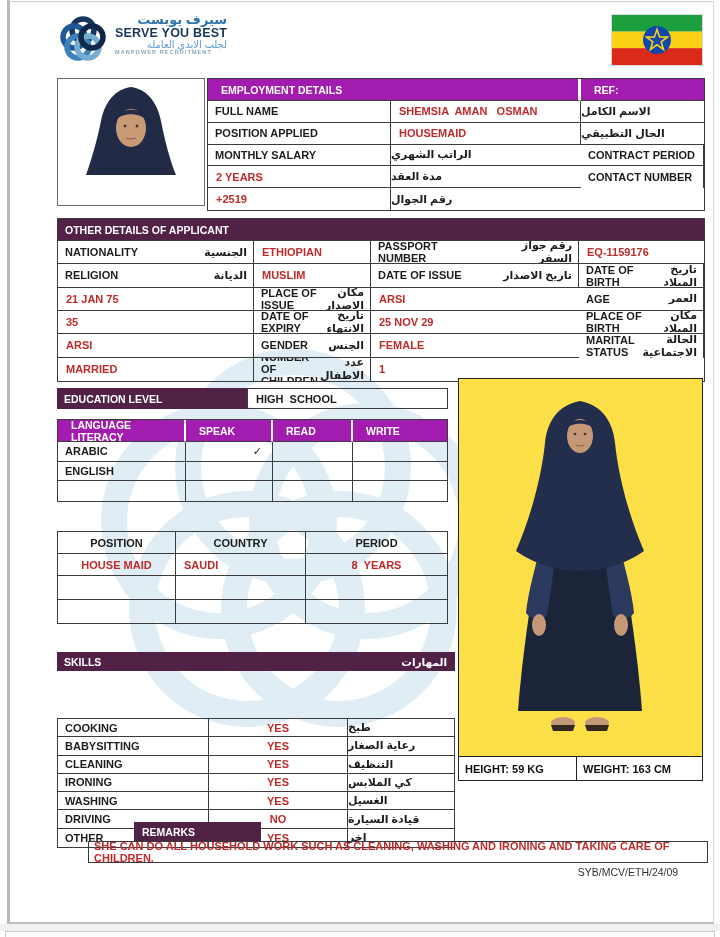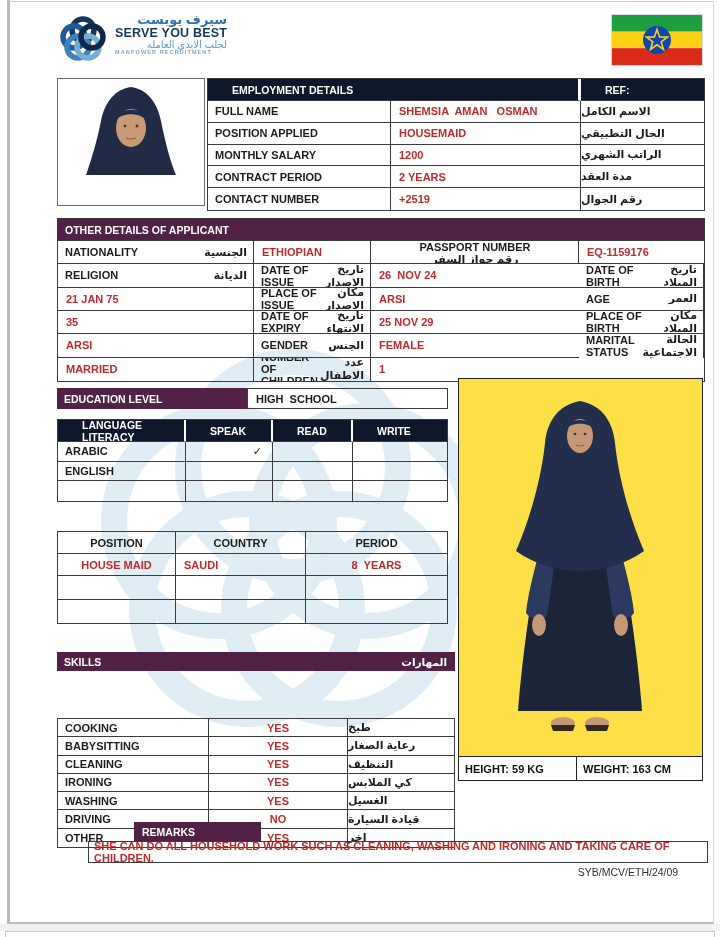--- a/index.html
+++ b/index.html
@@ -17,21 +17,21 @@
   .wm { position:absolute; opacity:.30; pointer-events:none; }
 
   
   .tbl { position:absolute; display:grid; border:1px solid #3b3b3b; background:transparent; }
   .c { border-right:1px solid #3b3b3b; border-bottom:1px solid #3b3b3b; display:flex; align-items:center; overflow:hidden; font-size:11px; }
   .c.noR { border-right:none; } .c.noB { border-bottom:none; }
   .lab { font-weight:bold; color:#1c1c1c; padding-left:7px; }
   .val { font-weight:bold; color:#bf2b2b; padding-left:8px; white-space:pre; }
   .ar  { font-weight:bold; color:#1c1c1c; justify-content:flex-end; padding-right:8px; direction:rtl; }
   .duo { display:flex; justify-content:space-between; align-items:center; }
-  .hdcell { background:#0f172a; color:#fff; font-weight:bold; font-size:10.5px; padding-left:24px; display:flex; align-items:center; }
+  .hdcell { background:#a21caf; color:#fff; font-weight:bold; font-size:10.5px; padding-left:13px; display:flex; align-items:center; }
   .ctr { justify-content:center; padding-left:0; }
 
   
   .brand { position:absolute; left:57px; top:13px; width:210px; height:58px; display:flex; align-items:flex-start; }
   .brand-text { margin-left:6px; line-height:1.05; }
   .brand-ar { color:#2f74ad; font-weight:bold; font-size:13px; direction:rtl; }
   .brand-en { color:#17365d; font-weight:bold; font-size:12.5px; letter-spacing:.2px; }
   .brand-tag-ar { color:#5b9bd5; font-size:10px; direction:rtl; }
   .brand-tag-en { color:#8aa5bd; font-size:5.5px; letter-spacing:1.1px; font-weight:bold; }
 
@@ -110,55 +110,54 @@
 
     <div class="c lab">FULL NAME</div>
     <div class="c val">SHEMSIA  AMAN   OSMAN</div>
     <div class="c ar noR">الاسم الكامل</div>
 
     <div class="c lab">POSITION APPLIED</div>
     <div class="c val">HOUSEMAID</div>
     <div class="c ar noR">الحال التطبيقي</div>
 
     <div class="c lab">MONTHLY SALARY</div>
-    <div class="c val">1200</div>
     <div class="c ar noR">الراتب الشهري</div>
 
     <div class="c lab">CONTRACT PERIOD</div>
     <div class="c val">2 YEARS</div>
     <div class="c ar noR">مدة العقد</div>
 
     <div class="c lab noB">CONTACT NUMBER</div>
     <div class="c val noB">+2519</div>
     <div class="c ar noR noB">رقم الجوال</div>
   </div>
 
   <div class="abs purple" style="left:57px; top:218px; width:648px; height:22px; font-size:10.5px; display:flex; align-items:center; padding-left:7px; border:1px solid #3b3b3b; border-bottom:none;">OTHER DETAILS OF APPLICANT</div>
   <div class="tbl" style="left:57px; top:240px; width:648px; height:142px; grid-template-columns:196px 117px 208px 125px; grid-template-rows:repeat(6,1fr);">
 
     <div class="c lab duo" style="padding-right:6px;">
         <span>NATIONALITY</span>
         <span class="ar" style="padding:0;">الجنسية</span>
       </div>
     <div class="c val">ETHIOPIAN</div>
-    <div class="c lab duo" style="padding-right:6px;flex-direction:column;">
+    <div class="c lab duo" style="padding-right:6px;">
         <span>PASSPORT NUMBER</span>
         <span class="ar" style="padding:0;">رقم جواز السفر</span>
       </div>
     <div class="c val noR">EQ-1159176</div>
 
     <div class="c lab duo" style="padding-right:6px;">
         <span>RELIGION</span>
         <span class="ar" style="padding:0;">الديانة</span>
       </div>
+    <div class="c val">MUSLIM</div>
     <div class="c lab duo" style="padding-right:6px;">
         <span>DATE OF ISSUE</span>
         <span class="ar" style="padding:0;">تاريخ الاصدار</span>
       </div>
-    <div class="c val noR">26  NOV 24</div>
 
     <div class="c lab duo" style="padding-right:6px;">
         <span>DATE OF BIRTH</span>
         <span class="ar" style="padding:0;">تاريخ الميلاد</span>
       </div>
     <div class="c val">21 JAN 75</div>
     <div class="c lab duo" style="padding-right:6px;">
         <span>PLACE OF ISSUE</span>
         <span class="ar" style="padding:0;">مكان الاصدار</span>
       </div>

